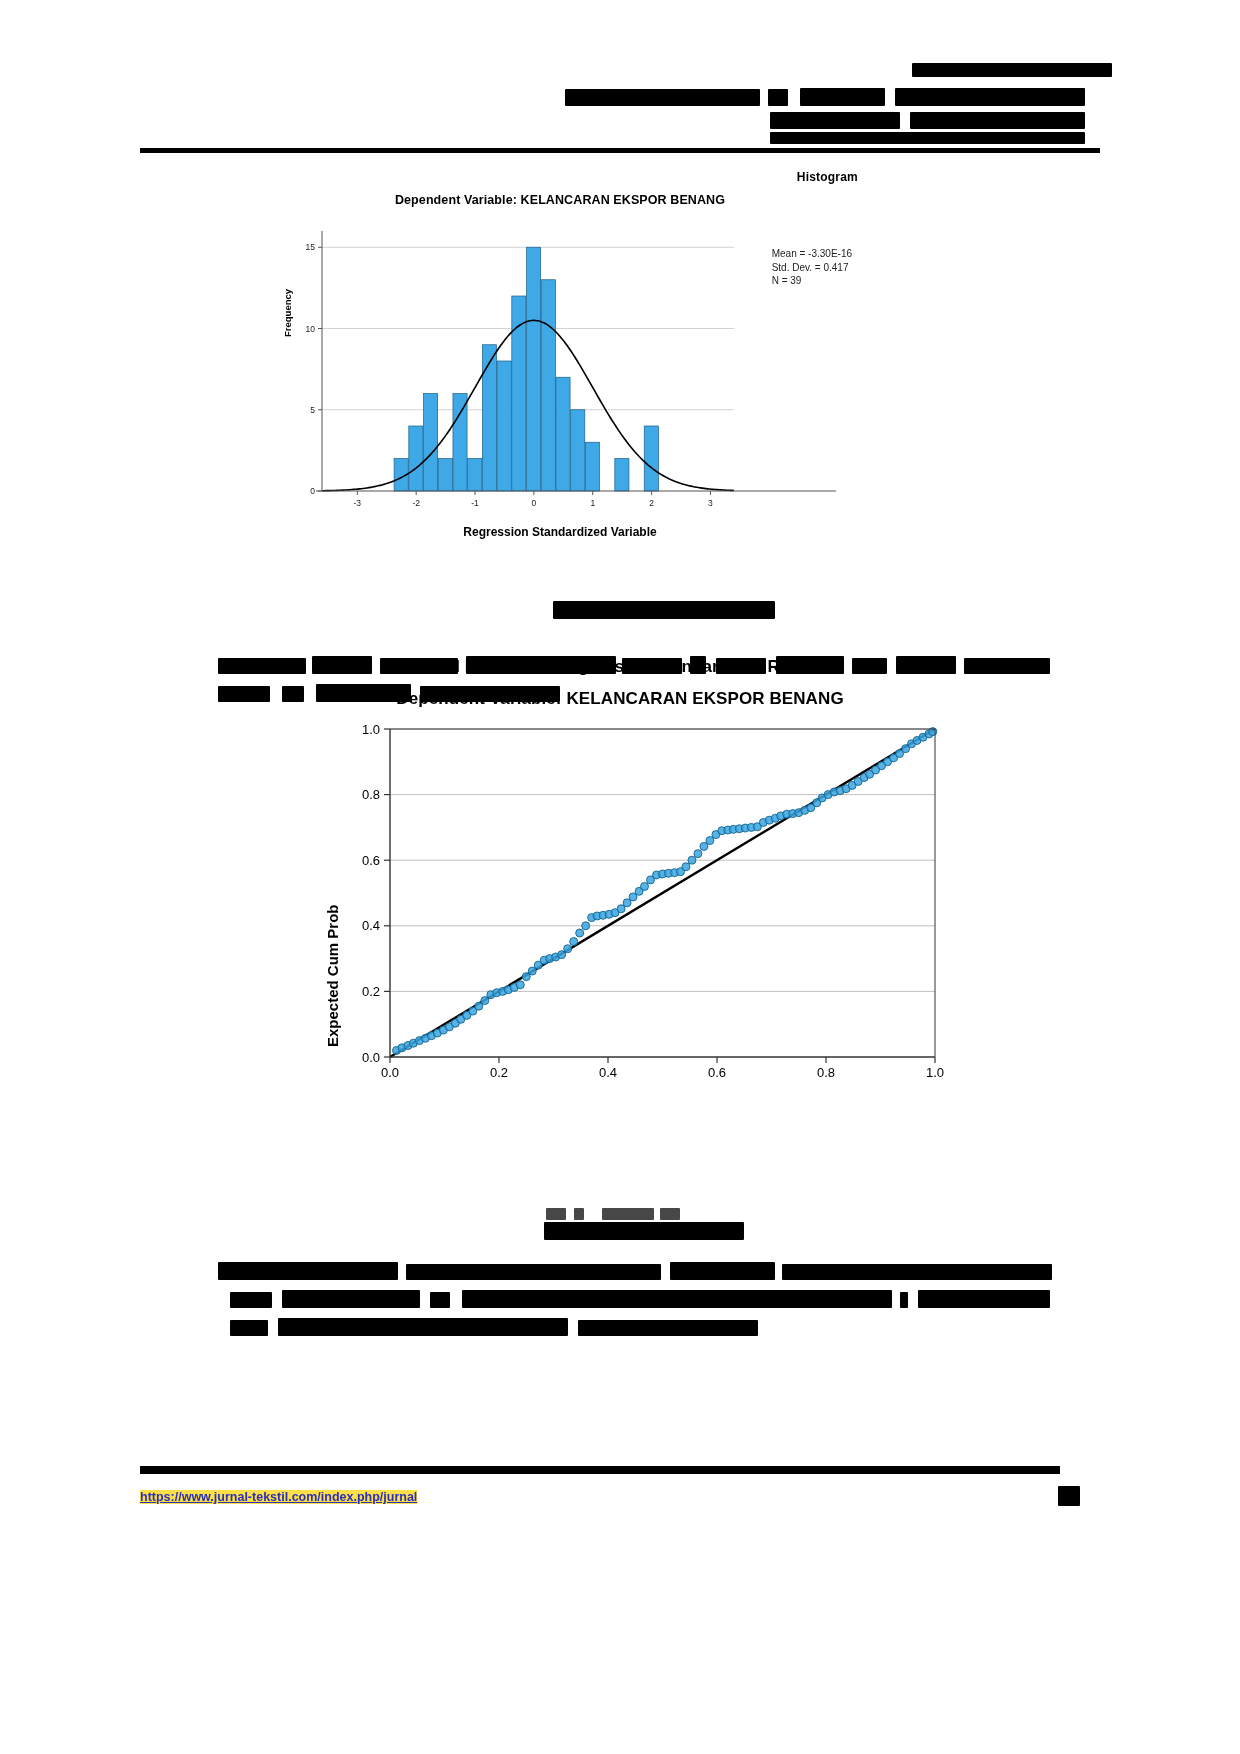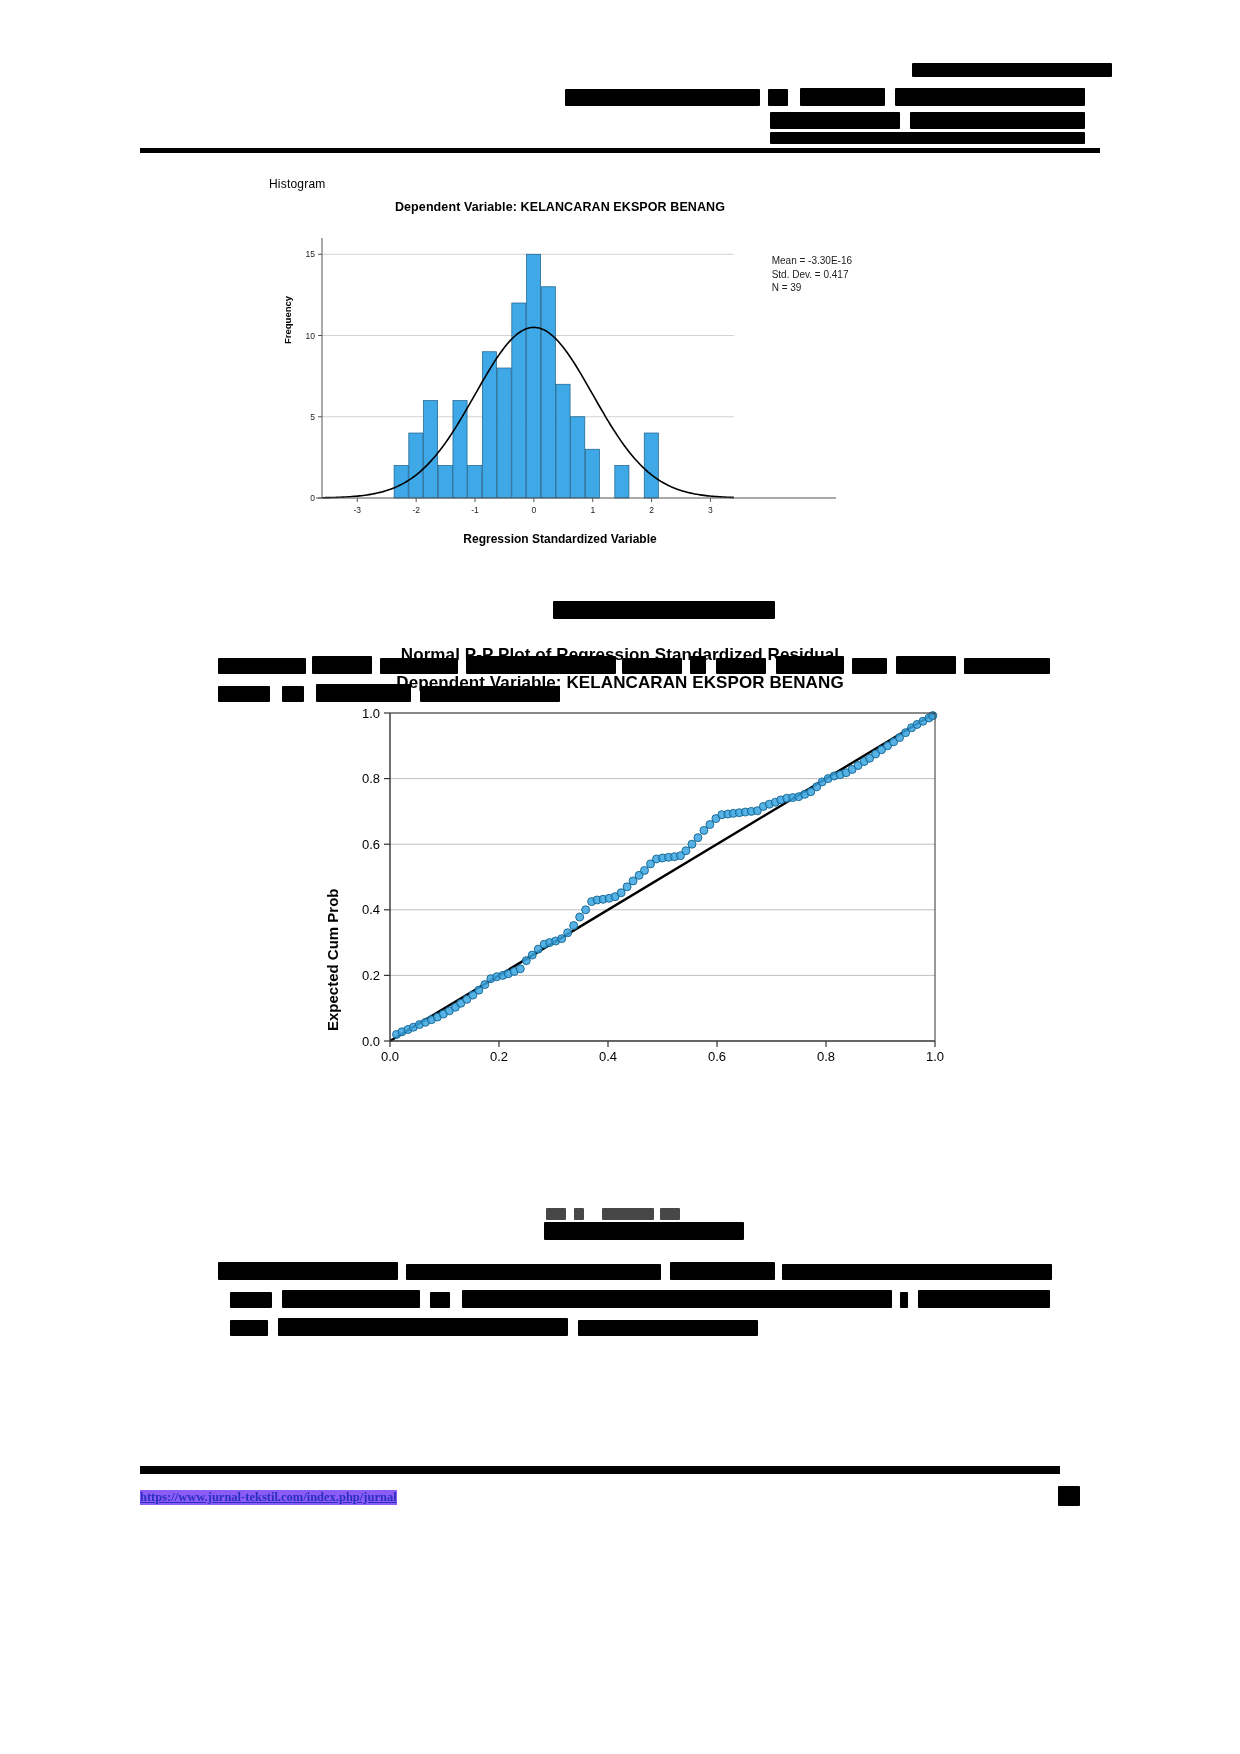--- a/index.html
+++ b/index.html
@@ -36,23 +36,23 @@
 
   
   #histogram-figure {
     left: 260px;
     top: 168px;
     width: 600px;
     height: 375px;
   }
   #histogram-figure .h-title {
     font-size: 12px;
-    font-weight: normal;
-    text-align: left;
-    margin: 9px;
+    font-weight: bold;
+    text-align: right;
+    margin: 2px;
     letter-spacing: .2px;
   }
   #histogram-figure .h-sub {
     font-size: 12.5px;
     font-weight: bold;
     text-align: center;
     margin-top: 9px;
     letter-spacing: .1px;
   }
   #hist-plot-wrap {
@@ -91,21 +91,21 @@
   #ppplot-figure {
     left: 250px;
     top: 645px;
     width: 740px;
     height: 440px;
   }
   #ppplot-figure .p-title {
     font-size: 17px;
     font-weight: bold;
     text-align: center;
-    margin: 0;
+    margin: 12px;
     letter-spacing: .1px;
   }
   #ppplot-figure .p-sub {
     font-size: 17px;
     font-weight: bold;
     text-align: center;
     margin-top: 8px;
     letter-spacing: .1px;
   }
   #pp-plot-wrap {
@@ -132,22 +132,21 @@
 
   
   .footer-link {
     position: absolute;
     left: 140px;
     top: 1490px;
     font-size: 12.5px;
     font-weight: bold;
     color: #1a237e;
     text-decoration: underline;
-    background: #8b5cf6;
-    font-family: Liberation Serif, serif;
+    background: #fde047;
     -webkit-text-fill-color: #2b2fbe;
   }
 </style>
 </head>
 <body>
 
 <div class="redact-group">
   <div class="redact" style="left:912px; top:63px; width:200px; height:14px;"></div>
   <div class="redact" style="left:565px; top:89px; width:195px; height:17px;"></div>
   <div class="redact" style="left:768px; top:89px; width:20px; height:17px;"></div>

